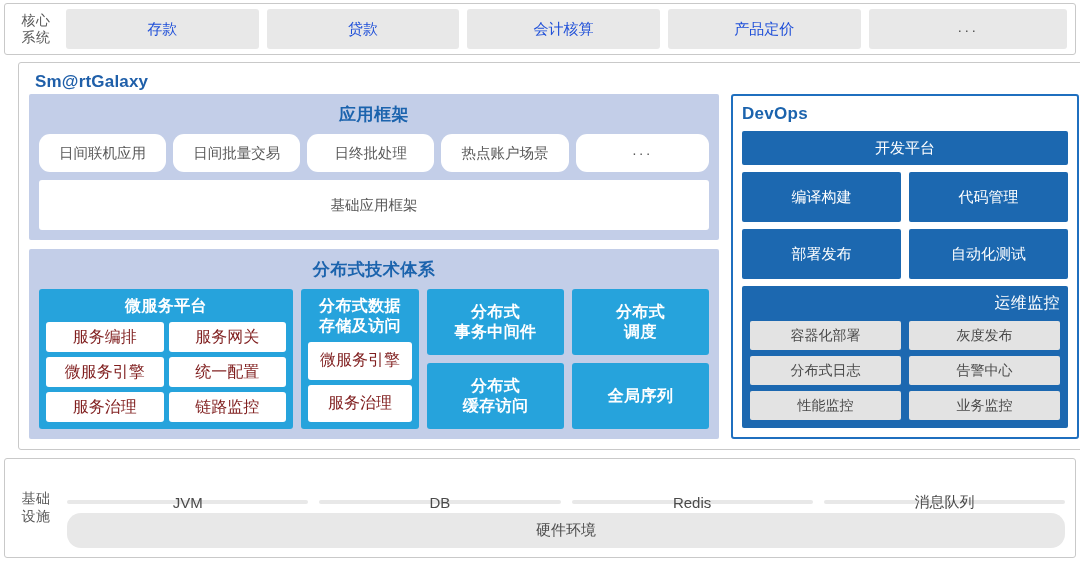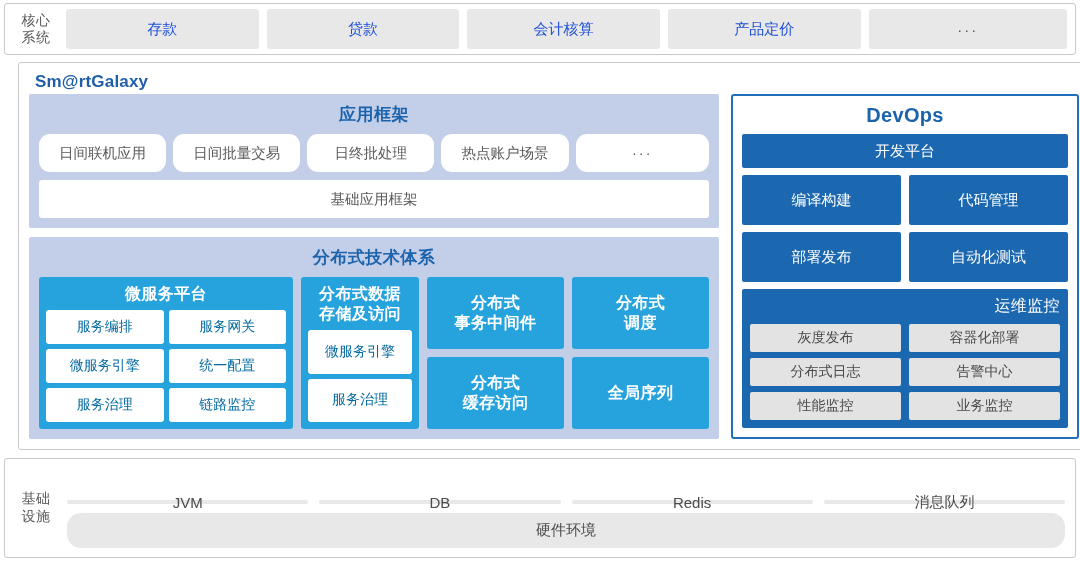--- a/index.html
+++ b/index.html
@@ -119,21 +119,21 @@
     background: #ffffff;
     border-radius: 11px;
     display: flex;
     align-items: center;
     justify-content: center;
     font-size: 14.5px;
     color: #595959;
   }
   .app-chip.wide { flex: 1.05 1 0; }
   .app-base {
-    height: 38px;
+    height: 50px;
     background: #ffffff;
     border-radius: 3px;
     display: flex;
     align-items: center;
     justify-content: center;
     font-size: 14.5px;
     color: #595959;
   }
 
   
@@ -177,38 +177,38 @@
     flex: 1 1 auto;
   }
   .white-grid.two { grid-template-columns: 1fr 1fr; }
   .white-grid.one { grid-template-columns: 1fr; }
   .w-chip {
     background: #ffffff;
     border-radius: 3px;
     display: flex;
     align-items: center;
     justify-content: center;
-    font-size: 14px;
-    color: #0369a1;
+    font-size: 16px;
+    color: #7f1d1d;
     min-height: 26px;
   }
 
   
   .devops {
     border: 2px solid #1F6FBF;
     border-radius: 3px;
     background: #ffffff;
     height: 100%;
     padding: 5px 9px 9px 9px;
     display: flex;
     flex-direction: column;
   }
   .devops-title {
-    text-align: center;
-    font-size: 20px;
+    text-align: left;
+    font-size: 17px;
     font-weight: bold;
     color: #1B63AD;
     padding: 3px 0 7px 0;
     letter-spacing: .3px;
   }
   .dk {
     background: #1C68B0;
     border-radius: 2px;
     color: #ffffff;
     display: flex;
@@ -422,22 +422,22 @@
           </div>
 
           <div class="dk-row">
             <div class="dk">部署发布</div>
             <div class="dk">自动化测试</div>
           </div>
 
           <div class="ops">
             <div class="ops-title">运维监控</div>
             <div class="ops-grid">
+              <div class="ops-chip">容器化部署</div>
               <div class="ops-chip">灰度发布</div>
-              <div class="ops-chip">容器化部署</div>
               <div class="ops-chip">分布式日志</div>
               <div class="ops-chip">告警中心</div>
               <div class="ops-chip">性能监控</div>
               <div class="ops-chip">业务监控</div>
             </div>
           </div>
         </div>
       </div>
 
     </div>

